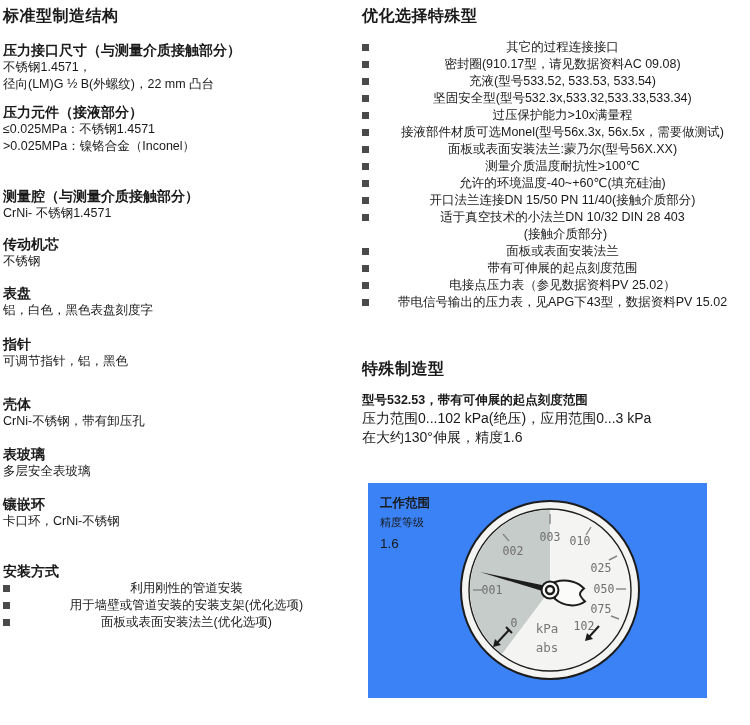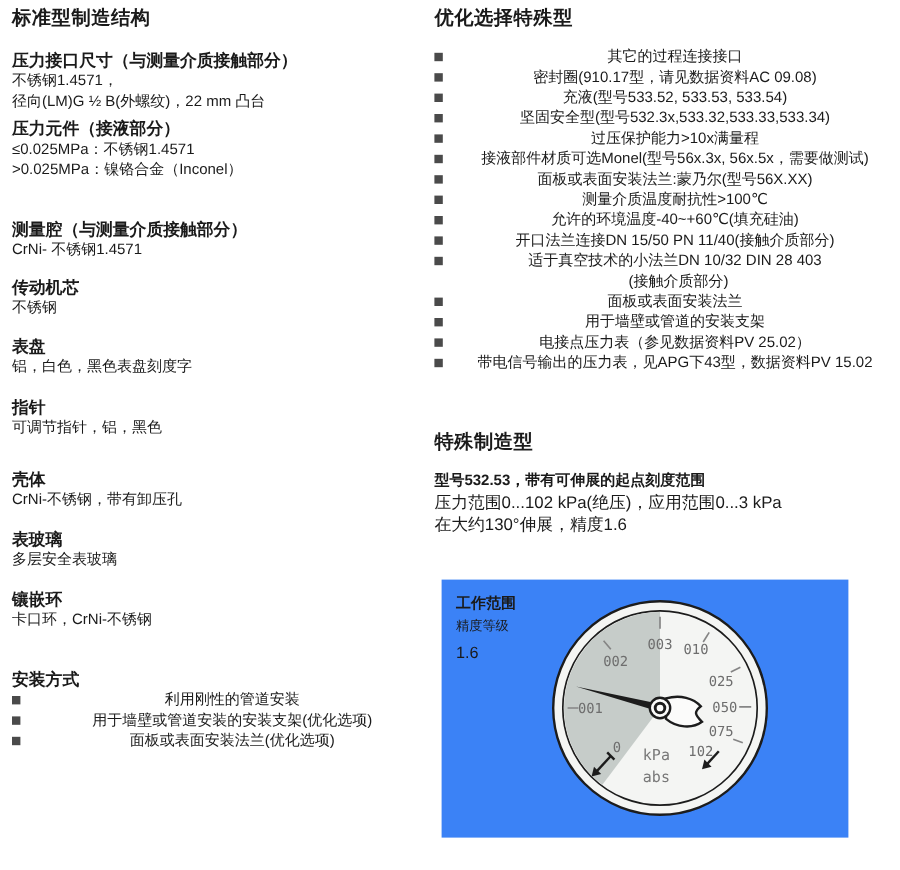--- a/index.html
+++ b/index.html
@@ -1,29 +1,29 @@
 <!DOCTYPE html>
 <html><head>
 <meta charset="utf-8">
 <style>
   html,body{margin:0;padding:0;background:#ffffff;}
   body{font-family:"Liberation Sans","DejaVu Sans",sans-serif;color:#1a1a1a;}
   #page{position:relative;width:750px;height:725px;background:#ffffff;overflow:hidden;}
 
   .col{position:absolute;top:6px;}
-  #col-left{left:10px;width:352px;}
+  #col-left{left:3px;width:352px;}
   #col-right{left:362px;width:386px;}
 
   .main-title{font-size:16px;font-weight:bold;line-height:20px;letter-spacing:.5px;}
 
   .section{margin-top:14px;}
   .section .sec-heading{font-size:14px;font-weight:bold;line-height:17px;}
   .section .sec-line{font-size:12.5px;line-height:16.5px;}
 
-  .m7{margin-top:7px;}  .m14{margin-top:14px;} .m16{margin-top:16px;}
+  .m7{margin-top:12px;}  .m14{margin-top:14px;} .m16{margin-top:16px;}
   .m17{margin-top:17px;} .m27{margin-top:27px;} .m33{margin-top:33px;}
   .m34{margin-top:34px;}
 
   ul.bullets{list-style:none;margin:0;padding:0;text-align:center;}
   ul.bullets li{font-size:12.5px;line-height:17px;position:relative;padding-left:15px;}
   .sq{display:inline-block;width:7px;height:7px;background:#4a4a4a;
       position:absolute;left:0;top:5px;}
   .cont{padding-left:6px;}
 
   #opt-list{margin-top:13px;}
@@ -118,21 +118,21 @@
       <li><span class="sq"></span><span>坚固安全型(型号532.3x,533.32,533.33,533.34)</span></li>
       <li><span class="sq"></span><span>过压保护能力&gt;10x满量程</span></li>
       <li><span class="sq"></span><span>接液部件材质可选Monel(型号56x.3x, 56x.5x，需要做测试)</span></li>
       <li><span class="sq"></span><span>面板或表面安装法兰:蒙乃尔(型号56X.XX)</span></li>
       <li><span class="sq"></span><span>测量介质温度耐抗性&gt;100℃</span></li>
       <li><span class="sq"></span><span>允许的环境温度-40~+60℃(填充硅油)</span></li>
       <li><span class="sq"></span><span>开口法兰连接DN 15/50 PN 11/40(接触介质部分)</span></li>
       <li><span class="sq"></span><span>适于真空技术的小法兰DN 10/32 DIN 28 403</span>
         <div class="cont">(接触介质部分)</div></li>
       <li><span class="sq"></span><span>面板或表面安装法兰</span></li>
-      <li><span class="sq"></span><span>用于墙壁或管道的安装支架</span></li>
+      <li><span class="sq"></span><span>带有可伸展的起点刻度范围</span></li>
       <li><span class="sq"></span><span>电接点压力表（参见数据资料PV 25.02）</span></li>
       <li><span class="sq"></span><span>带电信号输出的压力表，见APG下43型，数据资料PV 15.02</span></li>
     </ul>
 
     <div class="main-title" id="special-title">特殊制造型</div>
     <div id="special-sub">型号532.53，带有可伸展的起点刻度范围</div>
     <div class="special-line">压力范围0...102 kPa(绝压)，应用范围0...3 kPa</div>
     <div class="special-line">在大约130°伸展，精度1.6</div>
   </div>
 

